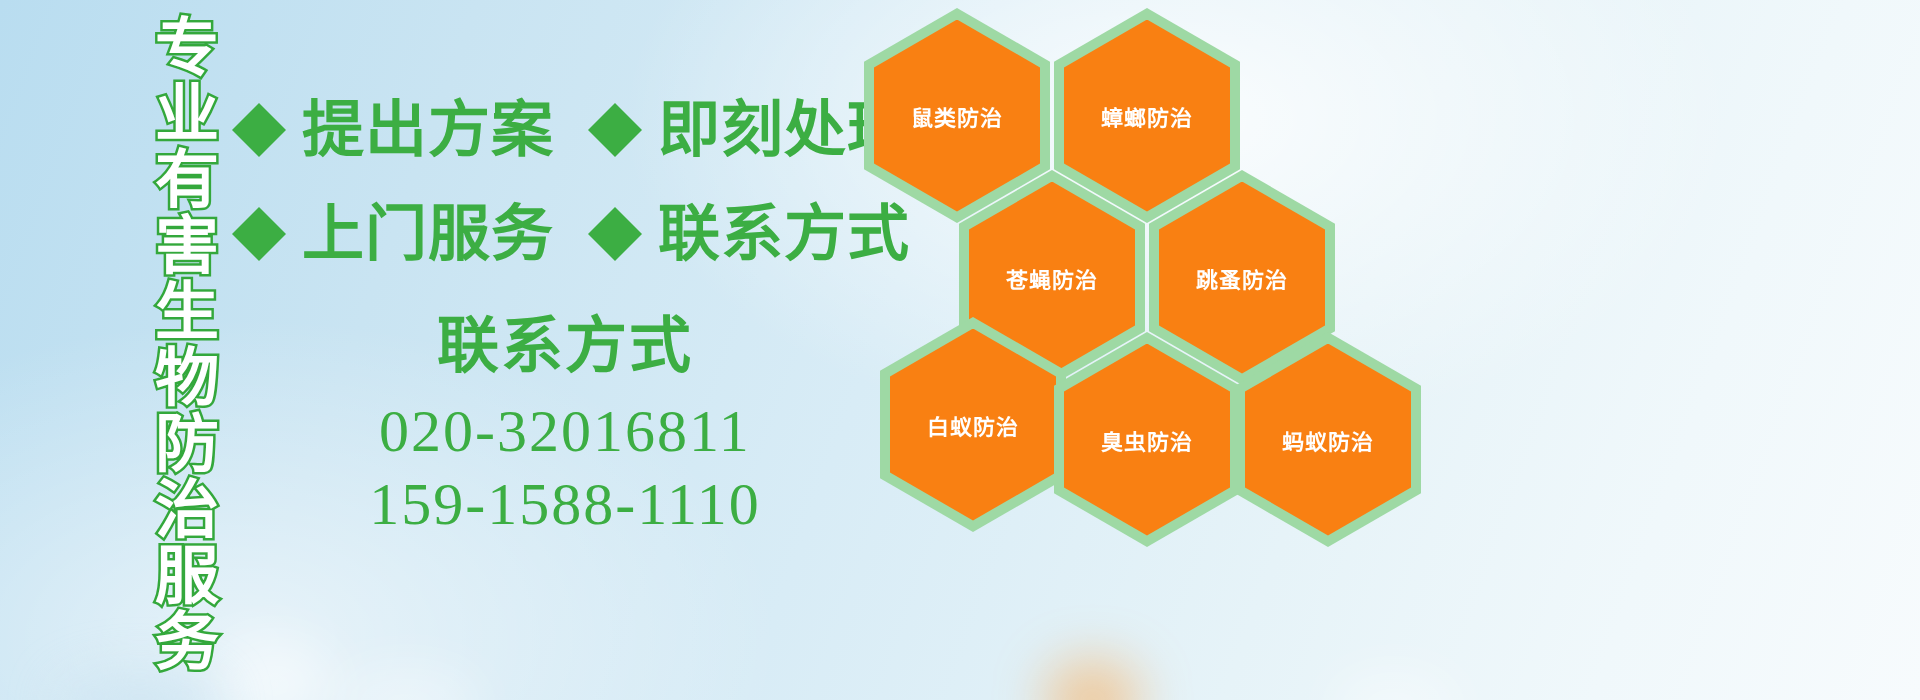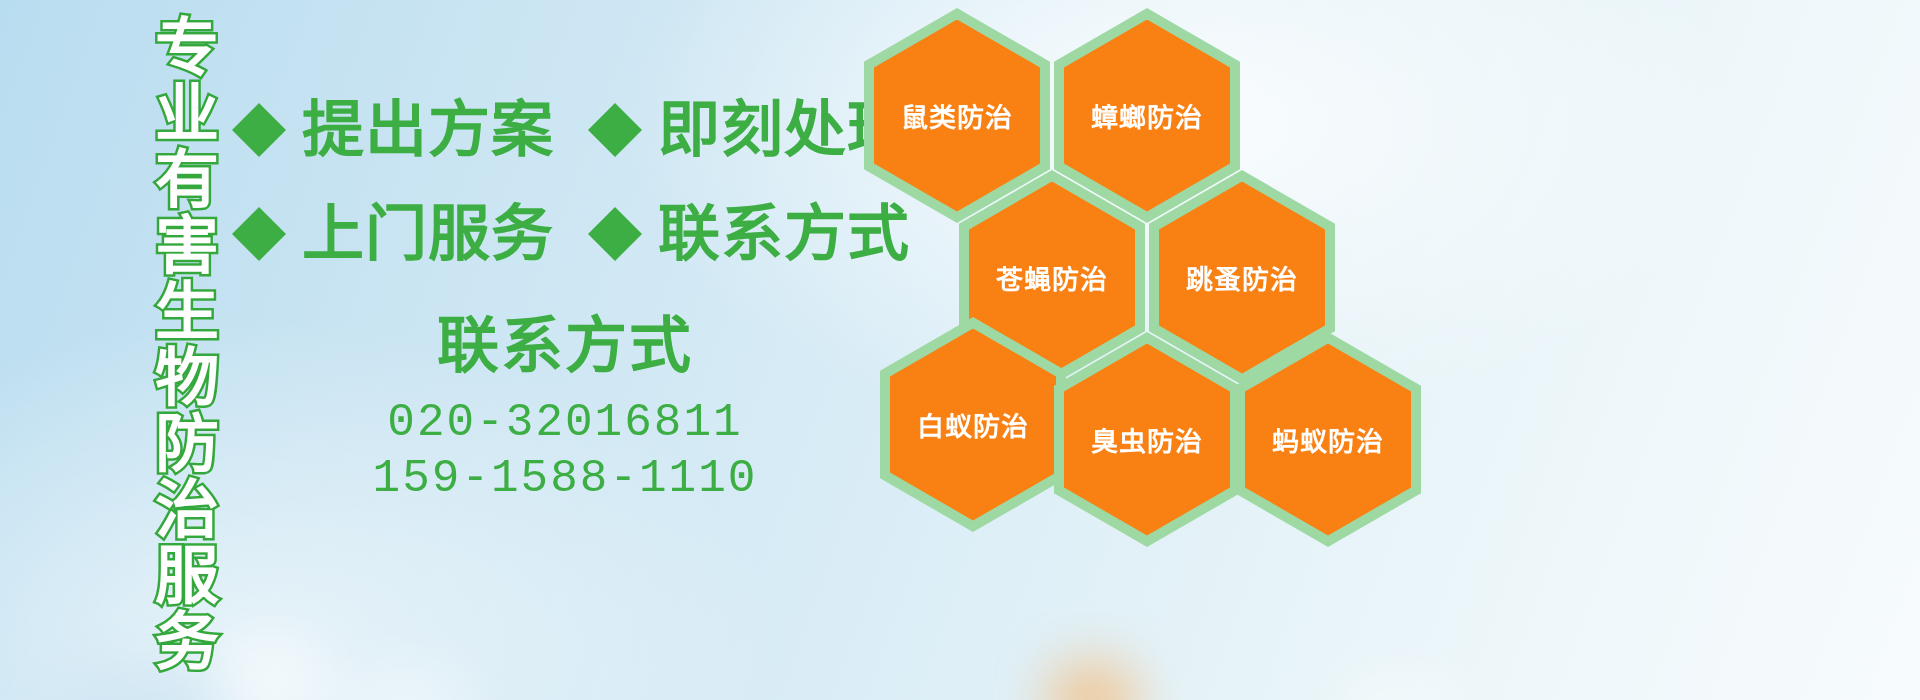--- a/index.html
+++ b/index.html
@@ -102,23 +102,23 @@
   }
   #contact-title{
     font-family:Liberation Sans, sans-serif;
     font-weight:bold;
     font-size:62px;
     line-height:1.15;
     letter-spacing:2px;
     color:#3cae43;
   }
   .contact-phone{
-    font-family:Liberation Mono, monospace;
+    font-family:Liberation Serif, serif;
     font-weight:normal;
-    font-size:46px;
+    font-size:60px;
     line-height:1.22;
     letter-spacing:2px;
     color:#3cae43;
   }
   #contact-phone-1{margin-top:14px;}
 
   
   #hex-grid{
     position:absolute;
     left:858px;top:0px;
@@ -137,21 +137,21 @@
     width:166px;height:192px;
     background:#f98012;
     clip-path:polygon(50% 0%,100% 25%,100% 75%,50% 100%,0% 75%,0% 25%);
     display:flex;
     align-items:center;
     justify-content:center;
   }
   .hex-label{
     font-family:"DejaVu Sans","Liberation Sans",sans-serif;
     font-weight:bold;
-    font-size:27px;
+    font-size:22px;
     letter-spacing:1px;
     color:#ffffff;
     white-space:nowrap;
     text-align:center;
   }
 
   
   .hex.r1c1{left:6px;  top:8px;}
   .hex.r1c2{left:196px;top:8px;}
   .hex.r1c3{left:386px;top:8px;}

